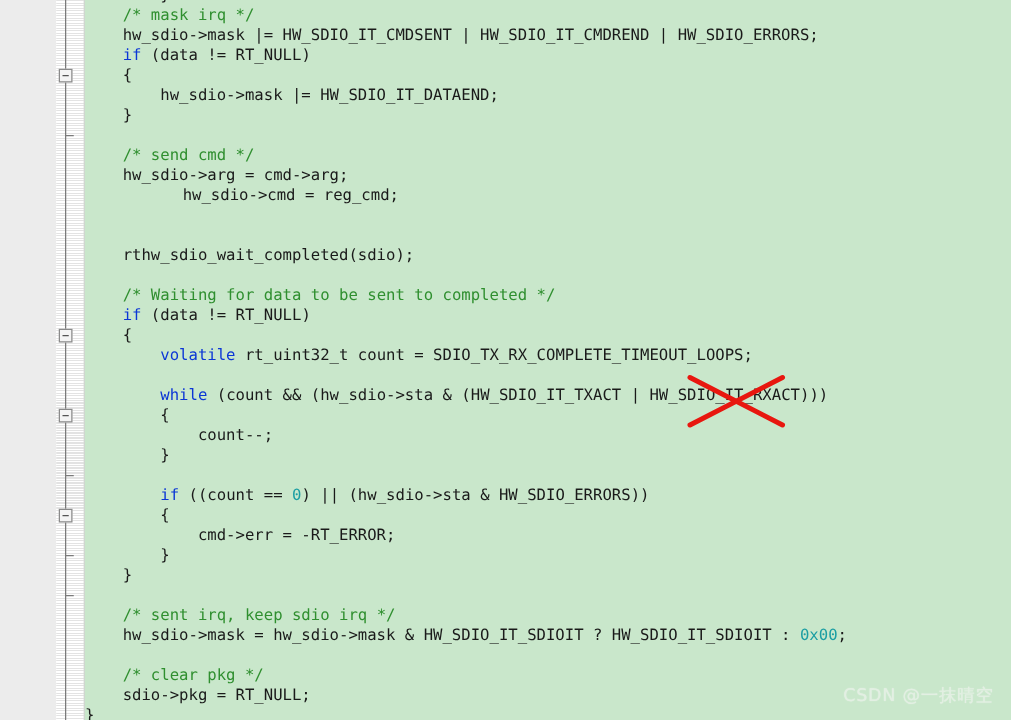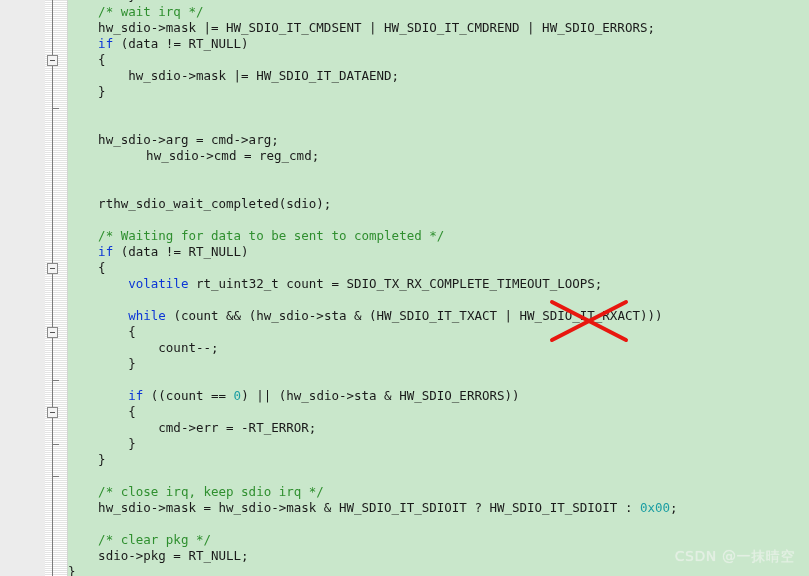--- a/index.html
+++ b/index.html
@@ -134,27 +134,28 @@
     text-shadow: 0 0 1px rgba(255,255,255,0.5);
   }
 </style>
 </head>
 <body>
 
 <div id="app">
 
   <div class="code-area" id="code-area">
       <div class="code-line" style="top: -12px;"><span>        }</span></div>
-      <div class="code-line" style="top: 4px;"><span>    </span><span class="cmt">/* wait irq */</span></div>
+      <div class="code-line" style="top: 4px;"><span>    </span><span class="cmt">/* mask irq */</span></div>
       <div class="code-line" style="top: 20px;"><span>    hw_sdio-&gt;mask |= HW_SDIO_IT_CMDSENT | HW_SDIO_IT_CMDREND | HW_SDIO_ERRORS;</span></div>
       <div class="code-line" style="top: 36px;"><span>    </span><span class="kw">if</span><span> (data != RT_NULL)</span></div>
       <div class="code-line" style="top: 52px;"><span>    {</span></div>
       <div class="code-line" style="top: 68px;"><span>        hw_sdio-&gt;mask |= HW_SDIO_IT_DATAEND;</span></div>
       <div class="code-line" style="top: 84px;"><span>    }</span></div>
       <div class="code-line" style="top: 100px;"><span></span></div>
+      <div class="code-line" style="top: 116px;"><span>    </span><span class="cmt">/* send cmd */</span></div>
       <div class="code-line" style="top: 132px;"><span>    hw_sdio-&gt;arg = cmd-&gt;arg;</span></div>
       <div class="code-line" style="top: 148px; padding-left: 48px;"><span>    hw_sdio-&gt;cmd = reg_cmd;</span></div>
       <div class="code-line" style="top: 164px;"><span></span></div>
       <div class="code-line" style="top: 180px;"><span>    </span></div>
       <div class="code-line" style="top: 196px;"><span>    rthw_sdio_wait_completed(sdio);</span></div>
       <div class="code-line" style="top: 212px;"><span></span></div>
       <div class="code-line" style="top: 228px;"><span>    </span><span class="cmt">/* Waiting for data to be sent to completed */</span></div>
       <div class="code-line" style="top: 244px;"><span>    </span><span class="kw">if</span><span> (data != RT_NULL)</span></div>
       <div class="code-line" style="top: 260px;"><span>    {</span></div>
       <div class="code-line" style="top: 276px;"><span>        </span><span class="kw">volatile</span><span> rt_uint32_t count = SDIO_TX_RX_COMPLETE_TIMEOUT_LOOPS;</span></div>
@@ -163,21 +164,21 @@
       <div class="code-line" style="top: 324px;"><span>        {</span></div>
       <div class="code-line" style="top: 340px;"><span>            count--;</span></div>
       <div class="code-line" style="top: 356px;"><span>        }</span></div>
       <div class="code-line" style="top: 372px;"><span></span></div>
       <div class="code-line" style="top: 388px;"><span>        </span><span class="kw">if</span><span> ((count == </span><span class="num">0</span><span>) || (hw_sdio-&gt;sta &amp; HW_SDIO_ERRORS))</span></div>
       <div class="code-line" style="top: 404px;"><span>        {</span></div>
       <div class="code-line" style="top: 420px;"><span>            cmd-&gt;err = -RT_ERROR;</span></div>
       <div class="code-line" style="top: 436px;"><span>        }</span></div>
       <div class="code-line" style="top: 452px;"><span>    }</span></div>
       <div class="code-line" style="top: 468px;"><span></span></div>
-      <div class="code-line" style="top: 484px;"><span>    </span><span class="cmt">/* close irq, keep sdio irq */</span></div>
+      <div class="code-line" style="top: 484px;"><span>    </span><span class="cmt">/* sent irq, keep sdio irq */</span></div>
       <div class="code-line" style="top: 500px;"><span>    hw_sdio-&gt;mask = hw_sdio-&gt;mask &amp; HW_SDIO_IT_SDIOIT ? HW_SDIO_IT_SDIOIT : </span><span class="num">0x00</span><span>;</span></div>
       <div class="code-line" style="top: 516px;"><span></span></div>
       <div class="code-line" style="top: 548px;"><span>    sdio-&gt;pkg = RT_NULL;</span></div>
       <div class="code-line" style="top: 532px;"><span>    </span><span class="cmt">/* clear pkg */</span></div>
       <div class="code-line" style="top: 564px;"><span>}</span></div>
     </div>
 
   <div class="gutter"></div>
   <div class="fold-col"></div>
   <div class="fold-line"></div>

